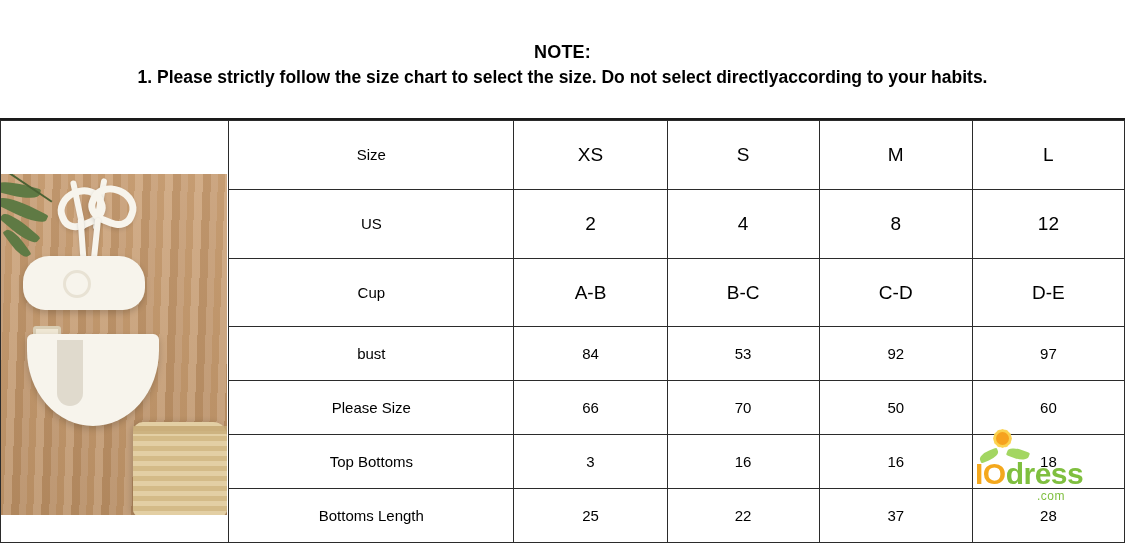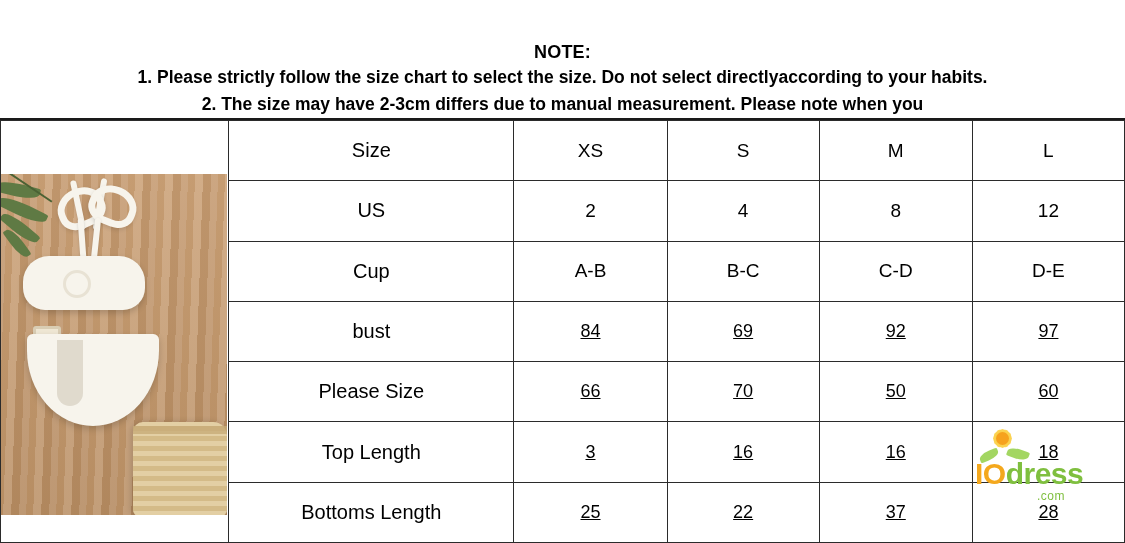--- a/index.html
+++ b/index.html
@@ -24,21 +24,21 @@
     position: absolute;
     left: 0;
     top: 0;
     width: 1125px;
     height: 120px;
     box-sizing: border-box;
     border-bottom: 2px solid #1a1a1a;
     display: flex;
     flex-direction: column;
     align-items: center;
-    justify-content: flex-end;
+    justify-content: center;
     padding-top: 14px;
   }
   .note-title {
     font-size: 18px;
     font-weight: bold;
     letter-spacing: 0.2px;
     line-height: 1.25;
     text-align: center;
   }
   .note-line {
@@ -63,31 +63,30 @@
     height: 423px;
     table-layout: fixed;
   }
   table.size-chart td {
     border: 1px solid #2b2b2b;
     text-align: center;
     vertical-align: middle;
     padding: 0;
   }
   table.size-chart td.label-cell {
-    font-size: 20px;
+    font-size: 15px;
     font-weight: 400;
   }
   table.size-chart td.val-head {
     font-size: 19px;
     font-weight: 400;
   }
   table.size-chart td.val-num {
-    font-size: 18px;
+    font-size: 15px;
     font-weight: 400;
-    text-decoration: underline;
   }
   col.c-img   { width: 228px; }
   col.c-label { width: 285px; }
   col.c-xs    { width: 153px; }
   col.c-s     { width: 152px; }
   col.c-m     { width: 153px; }
   col.c-l     { width: 152px; }
 
   
   td.img-cell {
@@ -277,21 +276,20 @@
   }
 </style>
 </head>
 <body>
 
 <div id="page">
 
   <div class="note-block">
     <div class="note-title">NOTE:</div>
     <div class="note-line">1. Please strictly follow the size chart to select the size. Do not select directlyaccording to your habits.</div>
-    <div class="note-line">2. The size may have 2-3cm differs due to manual measurement. Please note when you</div>
   </div>
 
   <div class="table-wrap">
     <table class="size-chart">
       <colgroup>
         <col class="c-img">
         <col class="c-label">
         <col class="c-xs">
         <col class="c-s">
         <col class="c-m">
@@ -342,33 +340,33 @@
         <tr>
           <td class="label-cell">Cup</td>
           <td class="val-head">A-B</td>
           <td class="val-head">B-C</td>
           <td class="val-head">C-D</td>
           <td class="val-head">D-E</td>
         </tr>
         <tr>
           <td class="label-cell">bust</td>
           <td class="val-num">84</td>
-          <td class="val-num">69</td>
+          <td class="val-num">53</td>
           <td class="val-num">92</td>
           <td class="val-num">97</td>
         </tr>
         <tr>
           <td class="label-cell">Please Size</td>
           <td class="val-num">66</td>
           <td class="val-num">70</td>
           <td class="val-num">50</td>
           <td class="val-num">60</td>
         </tr>
         <tr>
-          <td class="label-cell">Top Length</td>
+          <td class="label-cell">Top Bottoms</td>
           <td class="val-num">3</td>
           <td class="val-num">16</td>
           <td class="val-num">16</td>
           <td class="val-num">18</td>
         </tr>
         <tr>
           <td class="label-cell">Bottoms Length</td>
           <td class="val-num">25</td>
           <td class="val-num">22</td>
           <td class="val-num">37</td>

